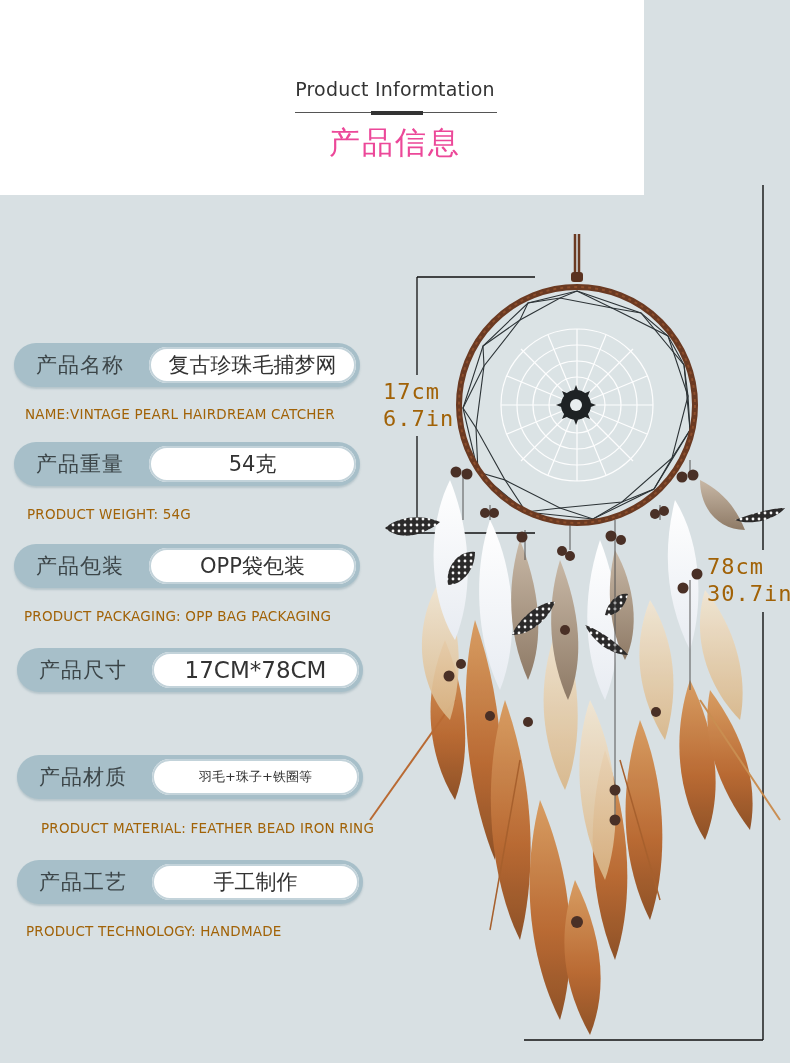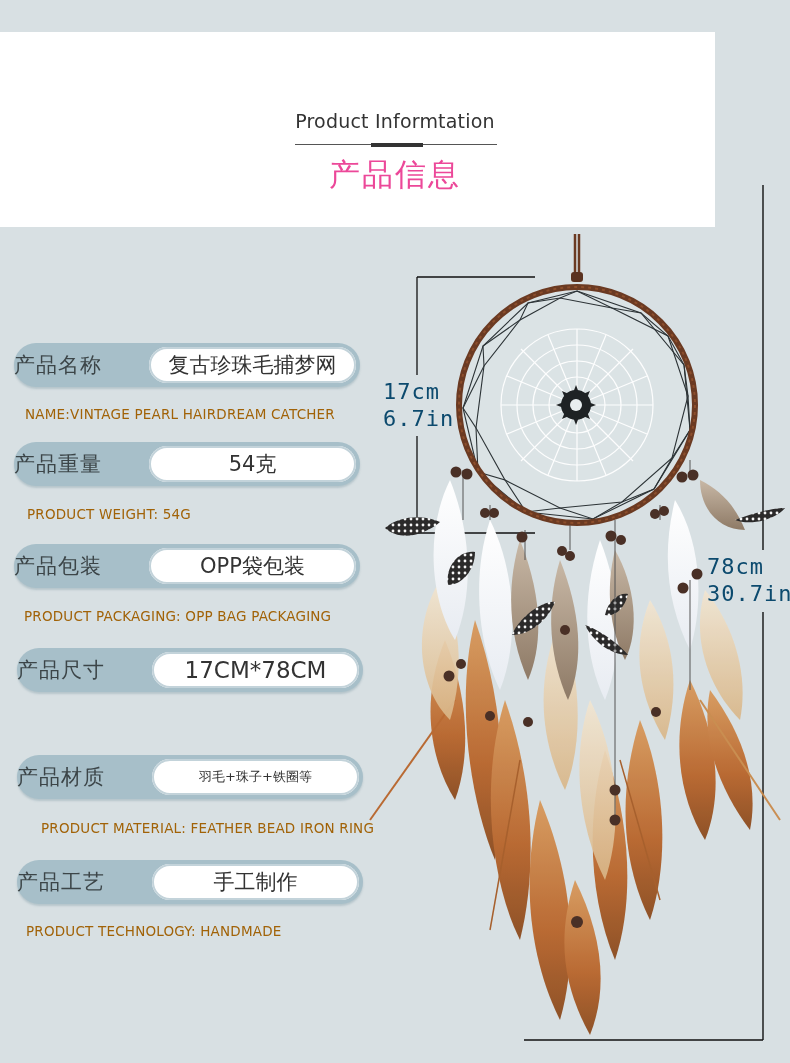--- a/index.html
+++ b/index.html
@@ -1,32 +1,32 @@
 <!DOCTYPE html>
 <html><head>
   <meta charset="utf-8">
   <style>
     * { margin: 0; padding: 0; box-sizing: border-box; }
     html, body { width: 790px; height: 1063px; overflow: hidden; }
     body { background: #d8e0e3; font-family: "DejaVu Sans", "Liberation Sans", sans-serif; position: relative; }
 
-    .header { position: absolute; left: 0; top: 0; width: 715px; height: 195px; background: #ffffff; margin-top: 32px; }
+    .header { position: absolute; left: 0; top: 0; width: 644px; height: 195px; background: #ffffff; }
     .header .en { position: absolute; left: 0; width: 790px; top: 78px; text-align: center; font-size: 19px; color: #333; letter-spacing: 0.2px; }
     .header .rule { position: absolute; left: 295px; top: 112px; width: 202px; height: 1px; background: #555; }
     .header .rule-bold { position: absolute; left: 371px; top: 111px; width: 52px; height: 4px; background: #333; }
     .header .cn { position: absolute; left: 0; width: 790px; top: 122px; text-align: center; font-size: 31px; color: #ec4899; letter-spacing: 2px; }
 
     .spec-row { position: absolute; left: 14px; }
     .pill { position: relative; width: 346px; height: 44px; border-radius: 22px; background: #a7bfc9; box-shadow: 0 2px 2px rgba(120,150,160,0.35); }
-    .pill .label { position: absolute; left: 0; top: 0; width: 132px; height: 36px; line-height: 44px; font-size: 21px; color: #3c4548; letter-spacing: 1px; }
+    .pill .label { position: absolute; left: 0; top: 0; width: 132px; height: 36px; line-height: 44px; text-align: center; font-size: 21px; color: #3c4548; letter-spacing: 1px; }
     .pill .value { position: absolute; left: 135px; top: 4px; width: 207px; height: 36px; line-height: 36px; border-radius: 18px; background: #ffffff; text-align: center; font-size: 21px; color: #333; box-shadow: inset 0 0 0 2px #c3d3da; }
     .spec-row .caption { position: absolute; left: 11px; top: 63px; white-space: nowrap; font-size: 13.5px; color: #a16207; letter-spacing: 0.2px; }
 
     .photo { position: absolute; left: 350px; top: 185px; width: 440px; height: 878px; }
-    .dim { position: absolute; font-family: "DejaVu Sans Mono", "Liberation Mono", monospace; font-size: 22px; color: #0c4a6e; line-height: 27px; letter-spacing: 1px; }
+    .dim { position: absolute; font-family: "DejaVu Sans Mono", "Liberation Mono", monospace; font-size: 22px; color: #a16207; line-height: 27px; letter-spacing: 1px; }
   </style>
 </head>
 <body>
 
 <div class="header">
   <div class="en">Product Informtation</div>
   <div class="rule"></div>
   <div class="rule-bold"></div>
   <div class="cn">产品信息</div>
 </div>

